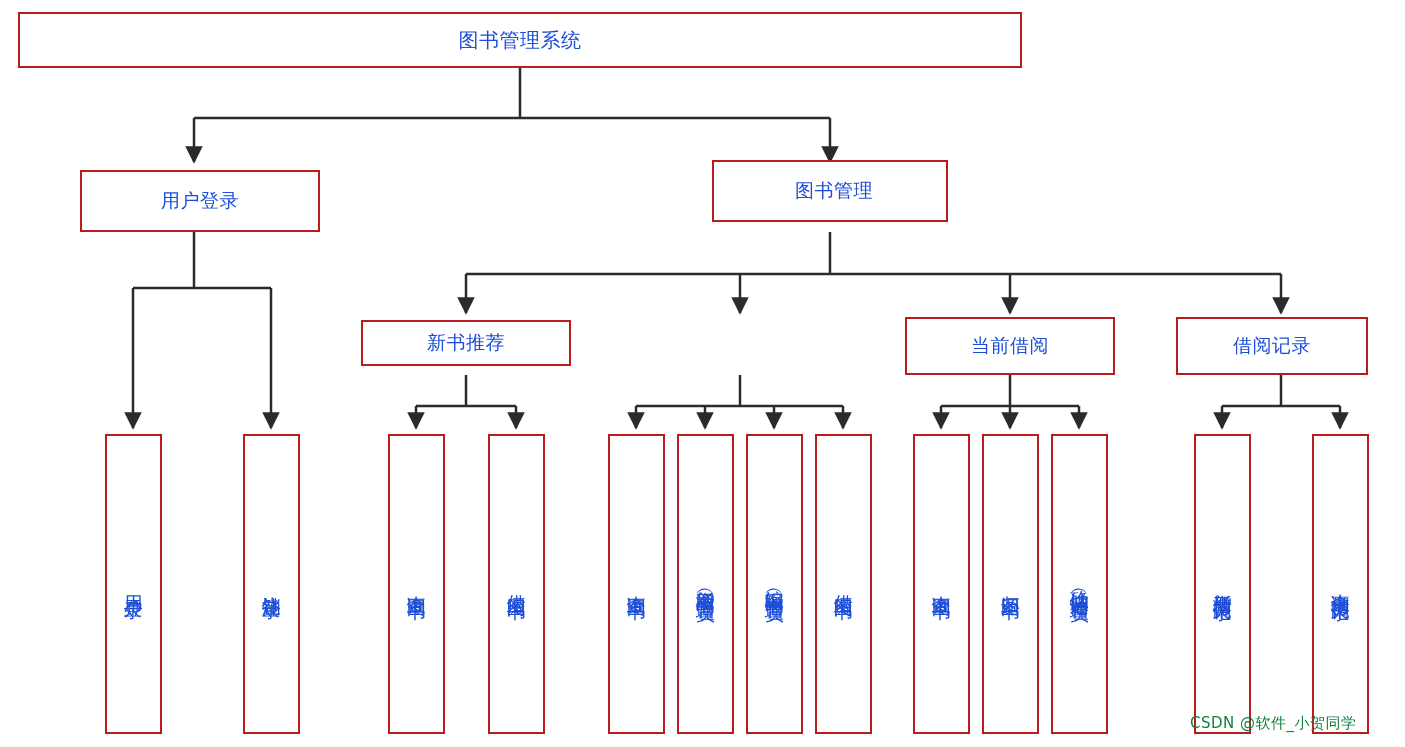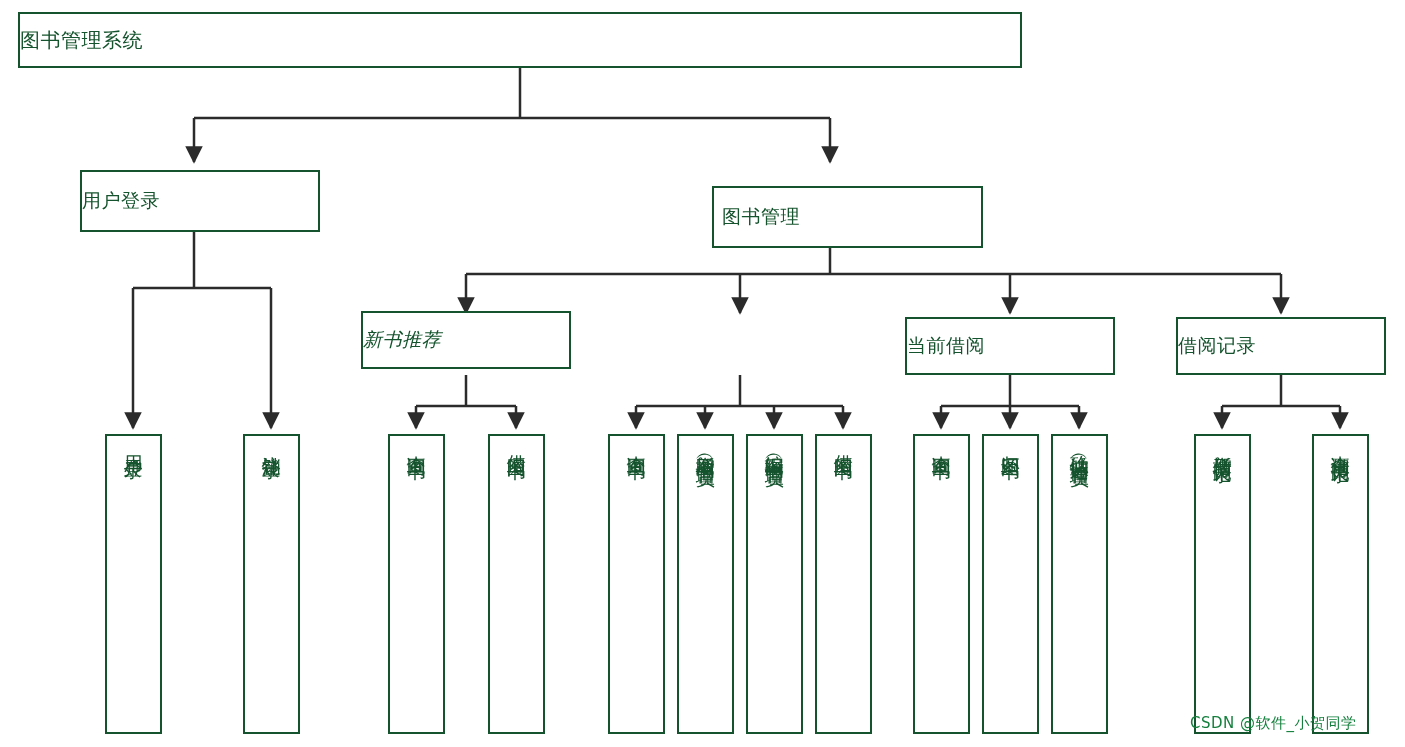--- a/index.html
+++ b/index.html
@@ -18,26 +18,26 @@
   #svg-layer {
     position: absolute;
     left: 0;
     top: 0;
     width: 1405px;
     height: 747px;
   }
   .node {
     position: absolute;
     box-sizing: border-box;
-    border: 2px solid #14532d;
+    border: 2px solid #b91c1c;
     background: #ffffff;
     display: flex;
     align-items: center;
-    justify-content: flex-start;
-    color: #14532d;
+    justify-content: center;
+    color: #1d4ed8;
     line-height: 1.12;
   }
   .node.horiz {
     font-size: 19px;
     letter-spacing: 0.5px;
   }
   .node.vert {
     writing-mode: vertical-rl;
     text-orientation: upright;
     font-size: 19px;
@@ -113,31 +113,31 @@
     </g>
   </svg>
 
   <div class="node horiz root" style="left:18px; top:12px; width:1004px; height:56px;">
     <span>图书管理系统</span>
   </div>
 
   <div class="node horiz" style="left:80px; top:170px; width:240px; height:62px;">
     <span>用户登录</span>
   </div>
-  <div class="node horiz" style="left:712px; top:186px; width:271px; height:62px;padding-left:8px;">
+  <div class="node horiz" style="left:712px; top:160px; width:236px; height:62px;padding-left:8px;">
     <span>图书管理</span>
   </div>
 
-  <div class="node horiz" style="left:361px; top:311px; width:210px; height:58px;font-style:italic;">
+  <div class="node horiz" style="left:361px; top:320px; width:210px; height:46px;">
     <span>新书推荐</span>
   </div>
   <div class="node horiz" style="left:905px; top:317px; width:210px; height:58px;">
     <span>当前借阅</span>
   </div>
-  <div class="node horiz" style="left:1176px; top:317px; width:210px; height:58px;">
+  <div class="node horiz" style="left:1176px; top:317px; width:192px; height:58px;">
     <span>借阅记录</span>
   </div>
 
   <div class="node vert" style="left:105px; top:434px; width:57px; height:300px;">
     <span>用户登录</span>
   </div>
   <div class="node vert" style="left:243px; top:434px; width:57px; height:300px;">
     <span>注销登录</span>
   </div>
 

